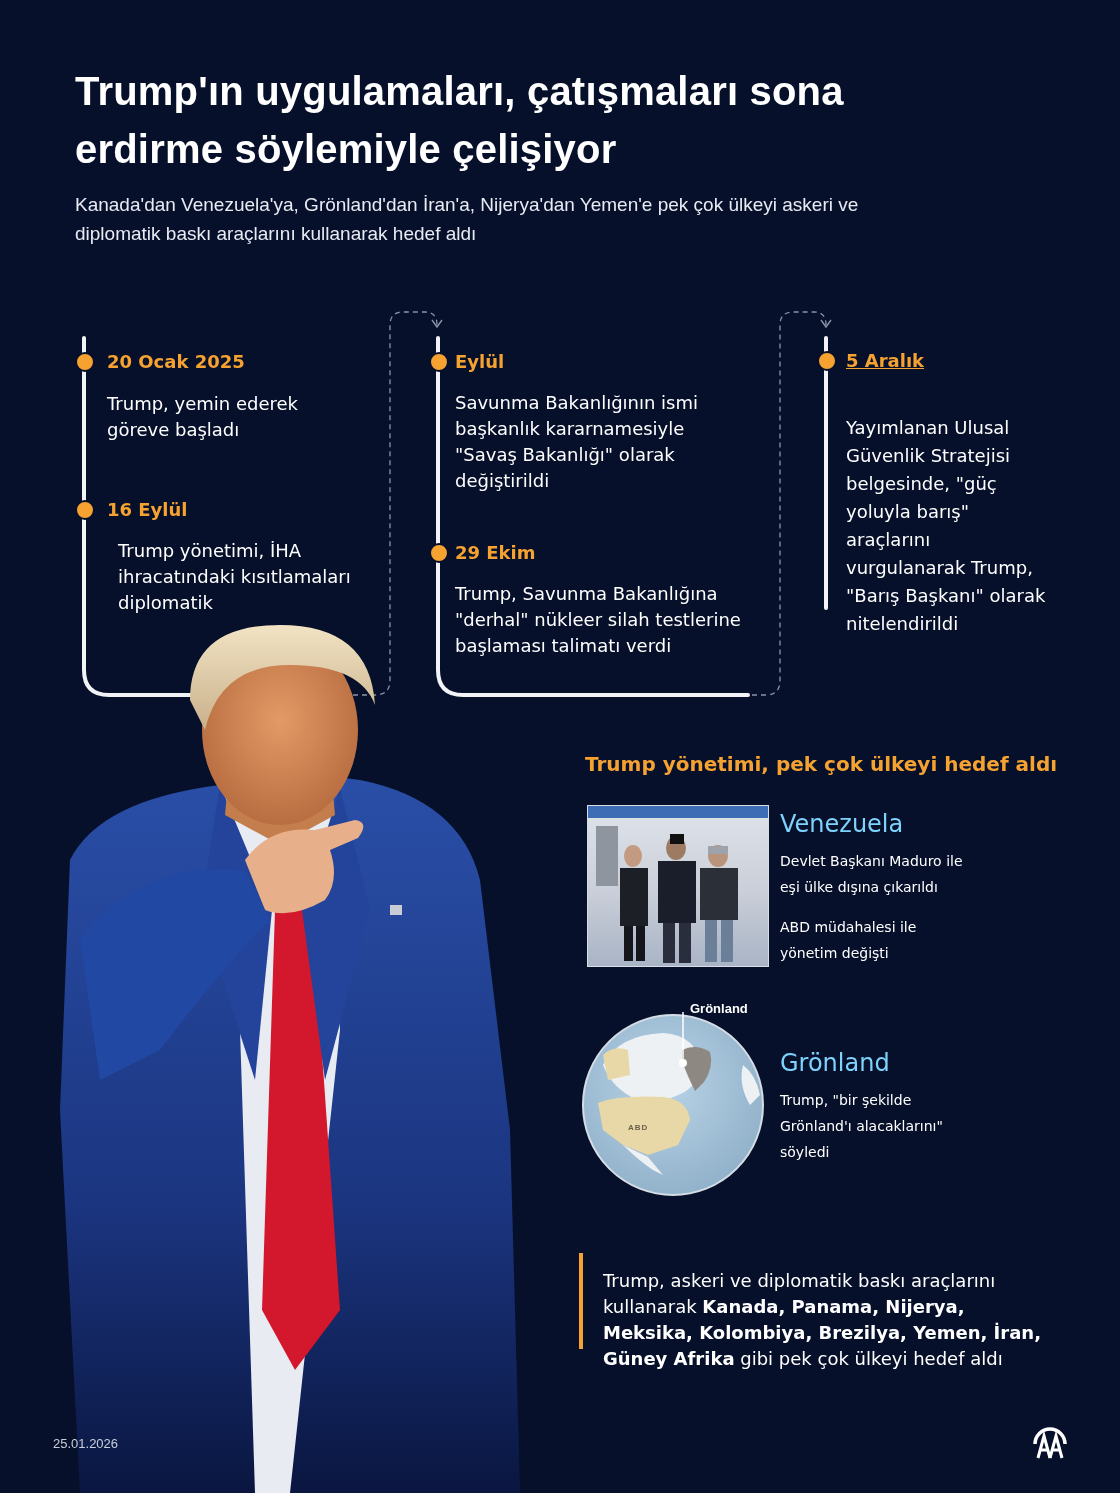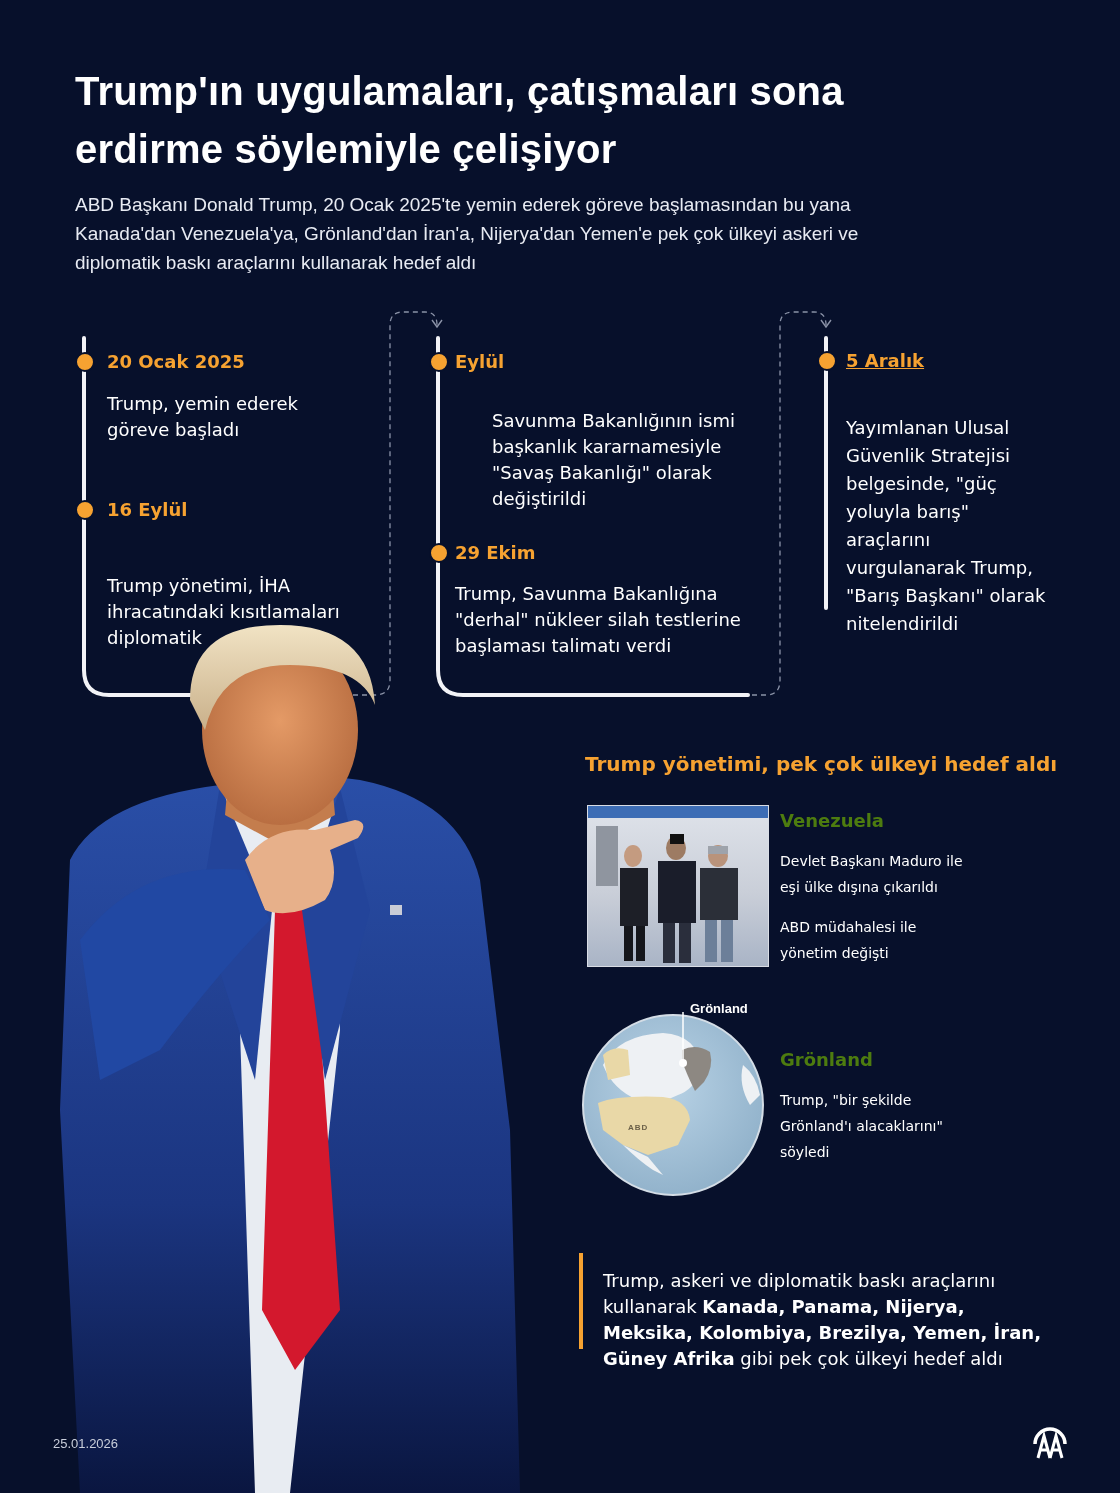--- a/index.html
+++ b/index.html
@@ -26,21 +26,21 @@
   }
   .date {
     position:absolute; font-weight:bold; font-size:18px; color:#f6a231;
   }
   .desc {
     position:absolute; font-size:18px; line-height:26px; color:#ffffff;
   }
   .section-h {
     left:585px; top:752px; font-weight:bold; font-size:20px; color:#f6a231;
   }
-  .cty-h { position:absolute; font-weight:bold; font-size:18px; color:#4d7c0f; }
+  .cty-h { position:absolute; font-weight:normal; font-size:24px; color:#7dd3fc; }
   .cty-t { position:absolute; font-size:14px; line-height:26px; color:#fff; }
   .photo-box {
     left:587px; top:805px; width:180px; height:160px;
     border:1px solid #d9dde5;
     background:linear-gradient(180deg,#dfe3ea 0%,#c9ced8 55%,#a9b4c6 100%);
     overflow:hidden;
   }
   .quote-bar { left:579px; top:1253px; width:4px; height:96px; background:#f6a231; }
   .quote {
     left:603px; top:1252px; width:470px;
@@ -54,21 +54,20 @@
 </style>
 </head>
 <body>
 
 <div class="abs title">
   <div>Trump'ın uygulamaları, çatışmaları sona</div>
   <div>erdirme söylemiyle çelişiyor</div>
 </div>
 
 <div class="abs intro">
-  <div>ABD Başkanı Donald Trump, 20 Ocak 2025'te yemin ederek göreve başlamasından bu yana</div>
   <div>Kanada'dan Venezuela'ya, Grönland'dan İran'a, Nijerya'dan Yemen'e pek çok ülkeyi askeri ve</div>
   <div>diplomatik baskı araçlarını kullanarak hedef aldı</div>
 </div>
 
 <svg class="abs" style="left:0;top:300px;" width="1120" height="410">
 
   <path d="M84 38 V370 Q84 395 109 395 H200" stroke="#f2f3f7" stroke-width="4" fill="none" stroke-linecap="round"></path>
 
   <path d="M200 395 H375 Q390 395 390 380 V25 Q390 12 403 12 H425 Q437 12 437 25" stroke="#8b93a8" stroke-width="1.3" fill="none" stroke-dasharray="5 4"></path>
   <path d="M432 20 L437 27 L442 20" stroke="#8b93a8" stroke-width="1.4" fill="none"></path>
@@ -85,29 +84,29 @@
 
   <div class="dot" style="left:75px;top:352px;"></div>
   <div class="date" style="left:107px;top:351px;">20 Ocak 2025</div>
   <div class="desc" style="left:107px;top:391px;">
     <div>Trump, yemin ederek</div>
     <div>göreve başladı</div>
   </div>
 
   <div class="dot" style="left:75px;top:500px;"></div>
   <div class="date" style="left:107px;top:499px;">16 Eylül</div>
-  <div class="desc" style="left:107px;top:538px;margin-top:35px;">
+  <div class="desc" style="left:118px;top:538px;">
     <div>Trump yönetimi, İHA</div>
     <div>ihracatındaki kısıtlamaları</div>
     <div>diplomatik</div>
   </div>
 
   <div class="dot" style="left:429px;top:352px;"></div>
   <div class="date" style="left:455px;top:351px;">Eylül</div>
-  <div class="desc" style="left:455px;top:408px;margin-left:37px;">
+  <div class="desc" style="left:455px;top:390px;">
     <div>Savunma Bakanlığının ismi</div>
     <div>başkanlık kararnamesiyle</div>
     <div>"Savaş Bakanlığı" olarak</div>
     <div>değiştirildi</div>
   </div>
 
   <div class="dot" style="left:429px;top:543px;"></div>
   <div class="date" style="left:455px;top:542px;">29 Ekim</div>
   <div class="desc" style="left:455px;top:581px;">
     <div>Trump, Savunma Bakanlığına</div>

